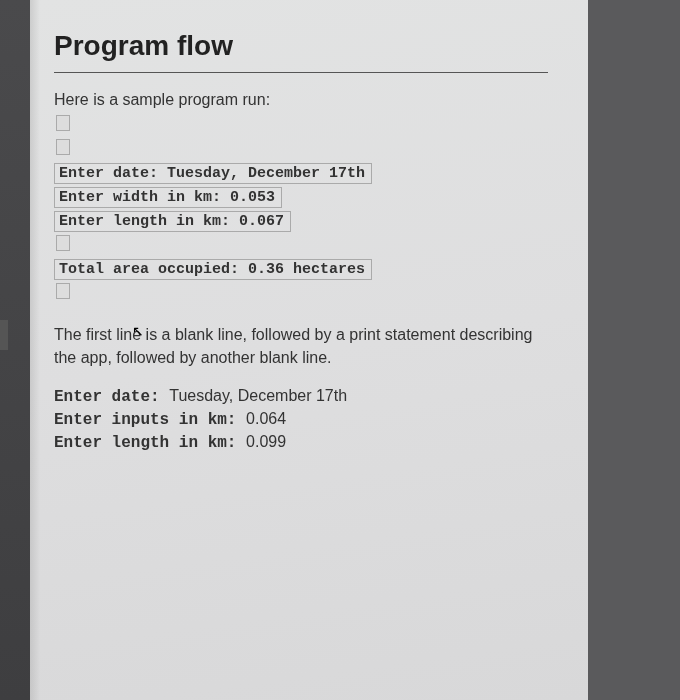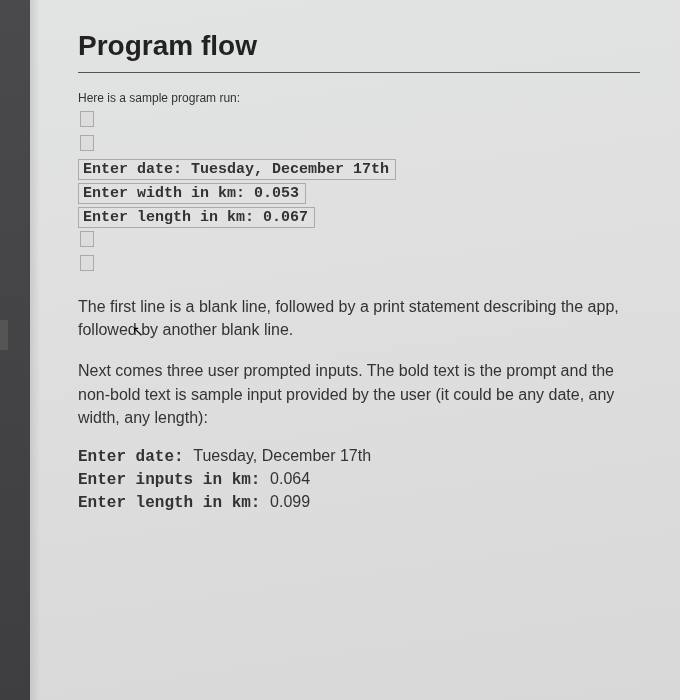--- a/index.html
+++ b/index.html
@@ -11,23 +11,23 @@
       background: #5a5a5c;
       font-family: Arial, sans-serif;
       width: 680px;
       height: 700px;
       overflow: hidden;
       position: relative;
     }
     .page {
       background: linear-gradient(172deg, #e2e3e3 0%, #dededf 50%, #d8d8d9 100%);
       margin-left: 30px;
-      width: 650px;
+      width: 558px;
       height: 700px;
-      padding: 30px 40px 30px 48px;
+      padding: 30px 40px 30px 24px;
       position: relative;
     }
     .page::before {
       content: '';
       position: absolute;
       left: 0;
       top: 0;
       bottom: 0;
       width: 10px;
       background: linear-gradient(90deg, #999 0%, transparent 100%);
@@ -35,21 +35,21 @@
     }
     .section-title {
       font-size: 28px;
       font-weight: bold;
       color: #222;
       padding-bottom: 10px;
       border-bottom: 1px solid #555;
       margin-bottom: 18px;
     }
     .intro-text {
-      font-size: 12px;
+      font-size: 16px;
       color: #333;
       margin-bottom: 6px;
     }
     .code-block {
       margin-bottom: 4px;
     }
     .code-line-wrap {
       margin-bottom: 2px;
     }
     .blank-marker {
@@ -127,28 +127,28 @@
 
   <p class="intro-text">Here is a sample program run:</p>
 
   <div class="code-block">
     <div class="code-line-wrap"><span class="blank-marker"></span></div>
     <div class="code-line-wrap"><span class="blank-marker"></span></div>
     <div class="code-line-wrap"><span class="code-line">Enter date: Tuesday, December 17th</span></div>
     <div class="code-line-wrap"><span class="code-line">Enter width in km: 0.053</span></div>
     <div class="code-line-wrap"><span class="code-line">Enter length in km: 0.067</span></div>
     <div class="code-line-wrap"><span class="blank-marker"></span></div>
+    <div class="code-line-wrap"><span class="code-line">Total area occupied: 0.36 hectares</span></div>
     <div class="code-line-wrap"><span class="blank-marker"></span></div>
   </div>
 
   <span class="cursor-overlay">↖</span>
 
   <p class="para">The first line is a blank line, followed by a print statement describing the app, followed by another blank line.</p>
 
-  <p class="para">Next comes three user prompted inputs. The bold text is the prompt and the non-bold text is sample input provided by the user (it could be any date, any width, any length):</p>
 
   <div class="examples">
     <div class="example-line"><span class="bold">Enter date: </span><span>Tuesday, December 17th</span></div>
     <div class="example-line"><span class="bold">Enter inputs in km: </span><span>0.064</span></div>
     <div class="example-line"><span class="bold">Enter length in km: </span><span>0.099</span></div>
   </div>
 
 </div>
 
 </body></html>

